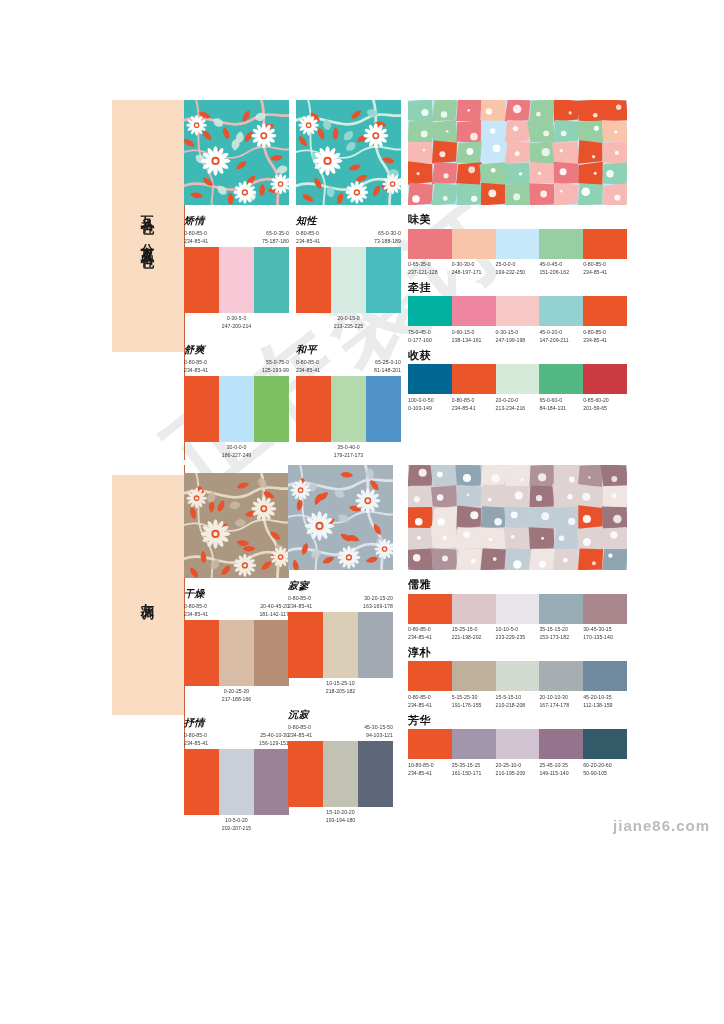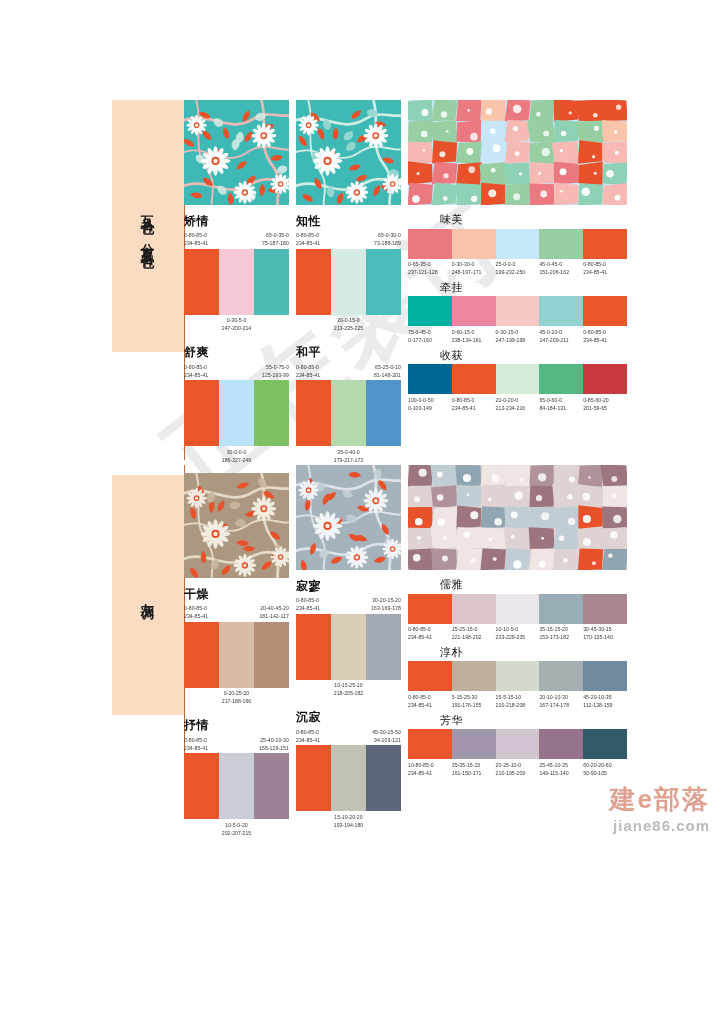--- a/index.html
+++ b/index.html
@@ -43,58 +43,57 @@
   }
   .sect-rule{position:absolute;left:72px;top:0;width:1.2px;background:#c4663c;}
 
   .content{position:absolute;left:72px;top:0;right:0;}
 
   
   .pat-col{position:absolute;width:105px;}
 
   .pal3{position:relative;width:105px;margin-top:6px;}
   .pal3 .ptitle{
-    font-size:12px;font-weight:700;color:#111;
+    font-size:10px;font-weight:700;color:#111;
     font-family:"DejaVu Sans","Liberation Sans",sans-serif;
-    line-height:1.1;margin-bottom:3px;letter-spacing:.5px;
+    line-height:1.1;margin-bottom:3px;letter-spacing:.5px;font-style:italic;
   }
   .pal3 .toprow{display:flex;justify-content:space-between;font-size:5.2px;
     color:#3a3a3a;line-height:1.55;letter-spacing:.05px;}
   .pal3 .toprow .cell{white-space:nowrap;}
   .pal3 .toprow .cell.r{text-align:right;}
   .swrow{display:flex;width:105px;height:66px;margin-top:1.5px;}
   .swrow .sw{flex:1 1 0;height:100%;}
   .pal3 .botrow{font-size:5.2px;color:#3a3a3a;line-height:1.55;
     text-align:center;margin-top:1.5px;}
 
   
   .right-col{position:absolute;left:224px;width:219px;}
   .pal5{width:219px;margin-top:5px;}
   .pal5 .ptitle{
-    font-size:11px;font-weight:400;color:#111;
+    font-size:11px;font-weight:700;color:#111;
     font-family:"DejaVu Sans","Liberation Sans",sans-serif;
-    line-height:1.15;margin-bottom:2px;letter-spacing:.5px;margin-left:32px;
+    line-height:1.15;margin-bottom:2px;letter-spacing:.5px;
   }
   .pal5 .bar{display:flex;width:219px;height:30px;}
   .pal5 .bar .sw{flex:1 1 0;height:100%;}
   .pal5 .labels{display:flex;width:219px;margin-top:1.5px;}
   .pal5 .labels .cell{
     flex:1 1 0;font-size:5.2px;color:#3a3a3a;line-height:1.6;
     white-space:nowrap;letter-spacing:.02px;
   }
   .lab-line{display:block;}
 </style>
 </head>
 <body>
 
 <div class="page">
 
   <div class="wm wm-diag">正在装订</div>
   <div class="wm wm-logo">
-    <div class="l1">建e部落</div>
     <div class="l2">jiane86.com</div>
   </div>
 
   <div class="section" id="sec0" style="top:100px;height:360px;width:612px;">
     <div class="sect-tab" style="height:252px;top:0;">
       <span class="vtitle">互补色·分离互补色</span>
     </div>
     <div class="sect-rule" style="height:360px;"></div>
     <div class="content">
         <div class="pat-col" style="left: 0px; top: 0px;">
@@ -911,21 +910,21 @@
               <div class="sw" style="background: rgb(234, 85, 41);"></div>
               <div class="sw" style="background: rgb(202, 207, 215);"></div>
               <div class="sw" style="background: rgb(156, 129, 151);"></div>
             </div>
             <div class="botrow">
               <span class="lab-line">10-5-0-20</span>
               <span class="lab-line">202-207-215</span>
             </div>
           </div>
         </div>
-        <div class="pat-col" style="left: 112px; top: 0px;">
+        <div class="pat-col" style="left: 104px; top: 0px;">
           <div><svg viewBox="0 0 100 100" width="105" height="105" preserveAspectRatio="none">
               <rect width="100" height="100" fill="#a5b3bd"></rect>
               <path d="M-5,22 C20,6 42,34 66,18 C82,8 95,20 106,12" fill="none" stroke="#dfe6ea" stroke-width="2.6" stroke-linecap="round" opacity="0.95"></path>
               <path d="M-5,52 C18,38 36,66 60,50 C80,36 94,54 106,44" fill="none" stroke="#dfe6ea" stroke-width="1.8" stroke-linecap="round" opacity="0.95"></path>
               <path d="M-5,84 C20,70 40,96 64,80 C84,68 96,84 106,76" fill="none" stroke="#dfe6ea" stroke-width="2.6" stroke-linecap="round" opacity="0.95"></path>
               <path d="M10,-5 C20,22 6,44 22,66 C34,84 22,96 28,106" fill="none" stroke="#dfe6ea" stroke-width="1.8" stroke-linecap="round" opacity="0.95"></path>
               <path d="M72,-5 C82,20 68,42 84,62 C96,78 86,94 90,106" fill="none" stroke="#dfe6ea" stroke-width="2.6" stroke-linecap="round" opacity="0.95"></path>
               <g transform="translate(14,12) rotate(92)">
                 <path d="M0,0 C4,-4 10,-3 12,0 C10,3 4,4 0,0 Z" fill="#e8512a"></path>
               </g>

